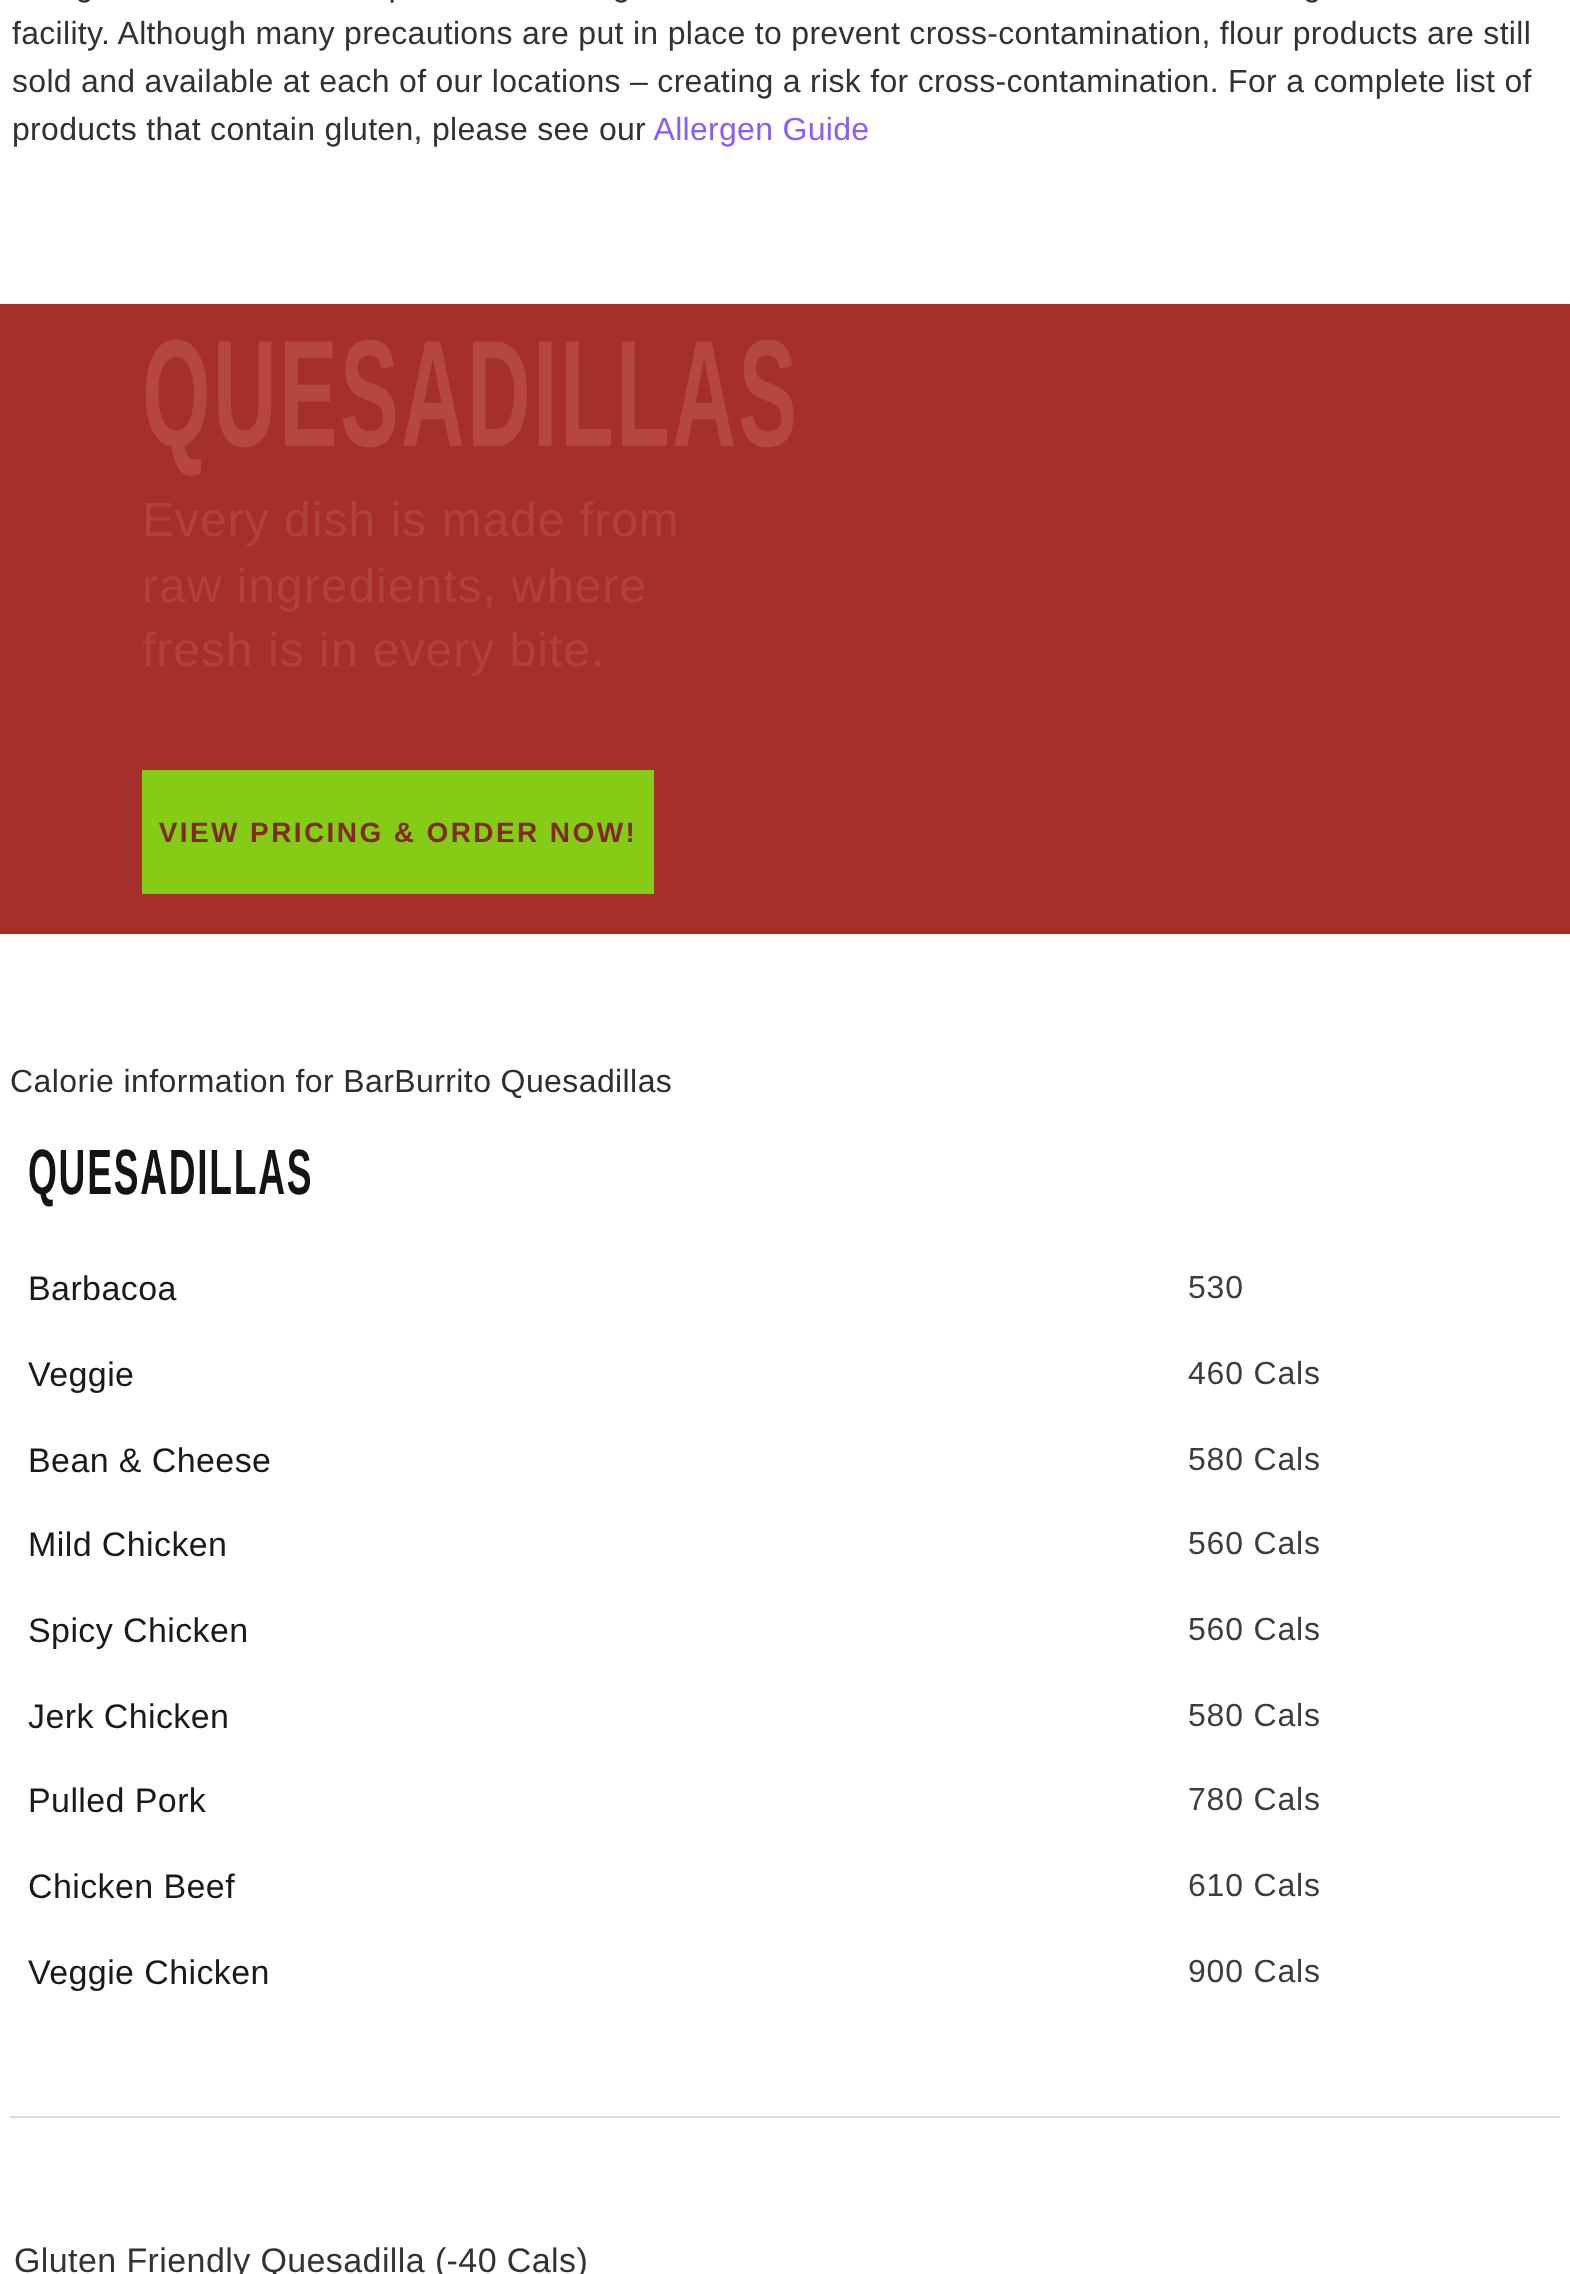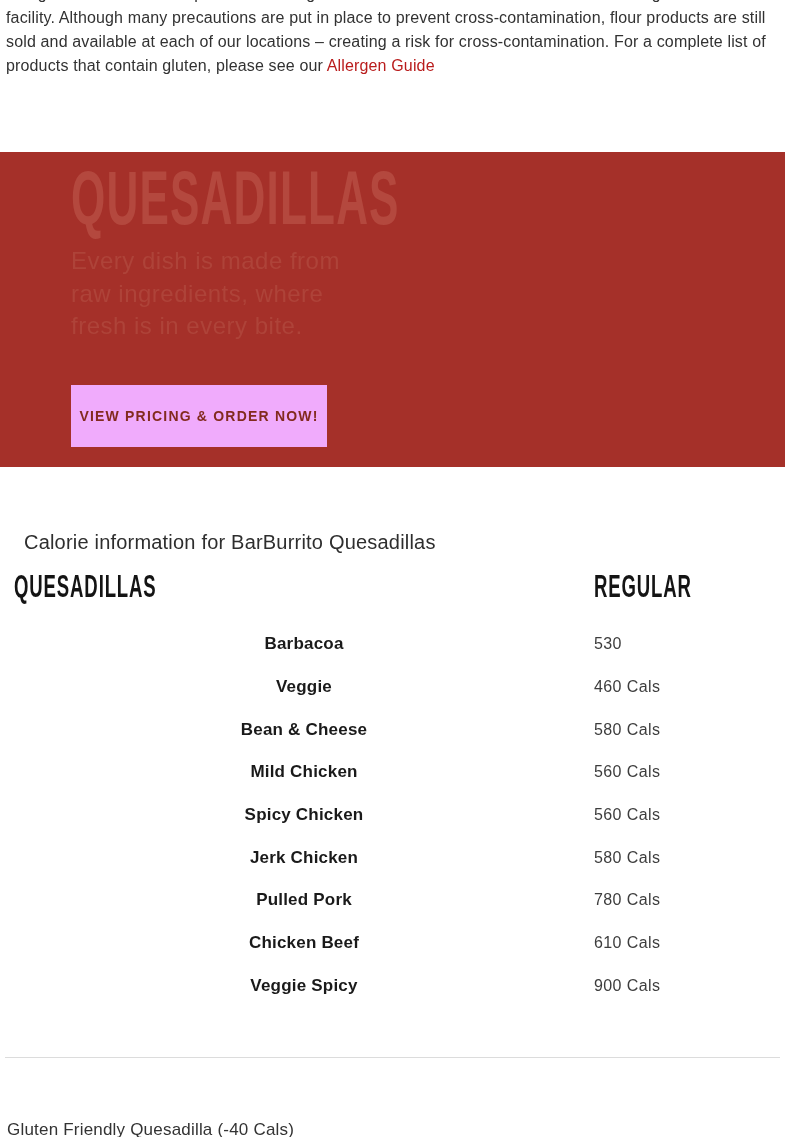--- a/index.html
+++ b/index.html
@@ -20,21 +20,21 @@
     margin: -18px 0 0 0;
     padding: 0 4px 0 6px;
     width: 774px;
     font-size: 16px;
     line-height: 24px;
     letter-spacing: 0.15px;
     color: #323232;
   }
   .intro a {
     text-decoration: none;
-    color: #b91c1c;
+    color: #8b5cf6;
     cursor: pointer;
   }
 
   
   .hero {
     position: relative;
     margin-top: 74px;
     width: 785px;
     height: 315px;
     background: #a53029;
@@ -65,35 +65,35 @@
     font-weight: 400;
     letter-spacing: 0.5px;
     color: #ae4339;
   }
   .hero-cta {
     position: absolute;
     left: 71px;
     top: 233px;
     width: 256px;
     height: 62px;
-    background: #f0abfc;
+    background: #84cc16;
     border: none;
     color: #822a1e;
     font-family: "Liberation Sans", sans-serif;
     font-size: 14px;
     font-weight: 700;
     letter-spacing: 1.2px;
     cursor: pointer;
   }
 
   
   .cal-caption {
     margin: 66px 0 0 0;
-    padding-left: 24px;
-    font-size: 20px;
+    padding-left: 5px;
+    font-size: 16px;
     line-height: 18px;
     letter-spacing: 0.2px;
     color: #2e2e2e;
   }
   .cal-table {
     padding: 0 6px 0 14px;
   }
   .cal-head {
     display: flex;
     margin-top: 18px;
@@ -112,24 +112,23 @@
     display: inline-block;
   }
   .cal-rows { margin-top: 14px; }
   .cal-row {
     display: flex;
     align-items: center;
     height: 42.7px;
   }
   .cal-item-name {
     font-size: 17px;
-    font-weight: 700;
+    font-weight: 400;
     letter-spacing: 0.2px;
     color: #1a1a1a;
-    text-align: center;
   }
   .cal-item-value {
     font-size: 16px;
     letter-spacing: 0.4px;
     color: #3d3d3d;
   }
 
   .divider {
     margin: 50px 5px 0 5px;
     border: none;
@@ -155,21 +154,20 @@
   <h1 class="hero-title">QUESADILLAS</h1>
   <p class="hero-subtitle">Every dish is made from raw ingredients, where fresh is in every bite.</p>
   <button class="hero-cta">VIEW PRICING &amp; ORDER NOW!</button>
 </section>
 
 <p class="cal-caption">Calorie information for BarBurrito Quesadillas</p>
 
 <div class="cal-table">
   <div class="cal-head">
     <div class="cal-col-item"><span class="head-label">QUESADILLAS</span></div>
-    <div class="cal-col-val"><span class="head-label">REGULAR</span></div>
   </div>
 
   <div class="cal-rows">
     <div class="cal-row">
       <div class="cal-col-item cal-item-name">Barbacoa</div>
       <div class="cal-col-val cal-item-value">530</div>
     </div>
     <div class="cal-row">
       <div class="cal-col-item cal-item-name">Veggie</div>
       <div class="cal-col-val cal-item-value">460 Cals</div>
@@ -192,21 +190,21 @@
     </div>
     <div class="cal-row">
       <div class="cal-col-item cal-item-name">Pulled Pork</div>
       <div class="cal-col-val cal-item-value">780 Cals</div>
     </div>
     <div class="cal-row">
       <div class="cal-col-item cal-item-name">Chicken Beef</div>
       <div class="cal-col-val cal-item-value">610 Cals</div>
     </div>
     <div class="cal-row">
-      <div class="cal-col-item cal-item-name">Veggie Spicy</div>
+      <div class="cal-col-item cal-item-name">Veggie Chicken</div>
       <div class="cal-col-val cal-item-value">900 Cals</div>
     </div>
   </div>
 </div>
 
 <hr class="divider">
 
 <p class="footnote">Gluten Friendly Quesadilla (-40 Cals)</p>
 
 </body></html>

